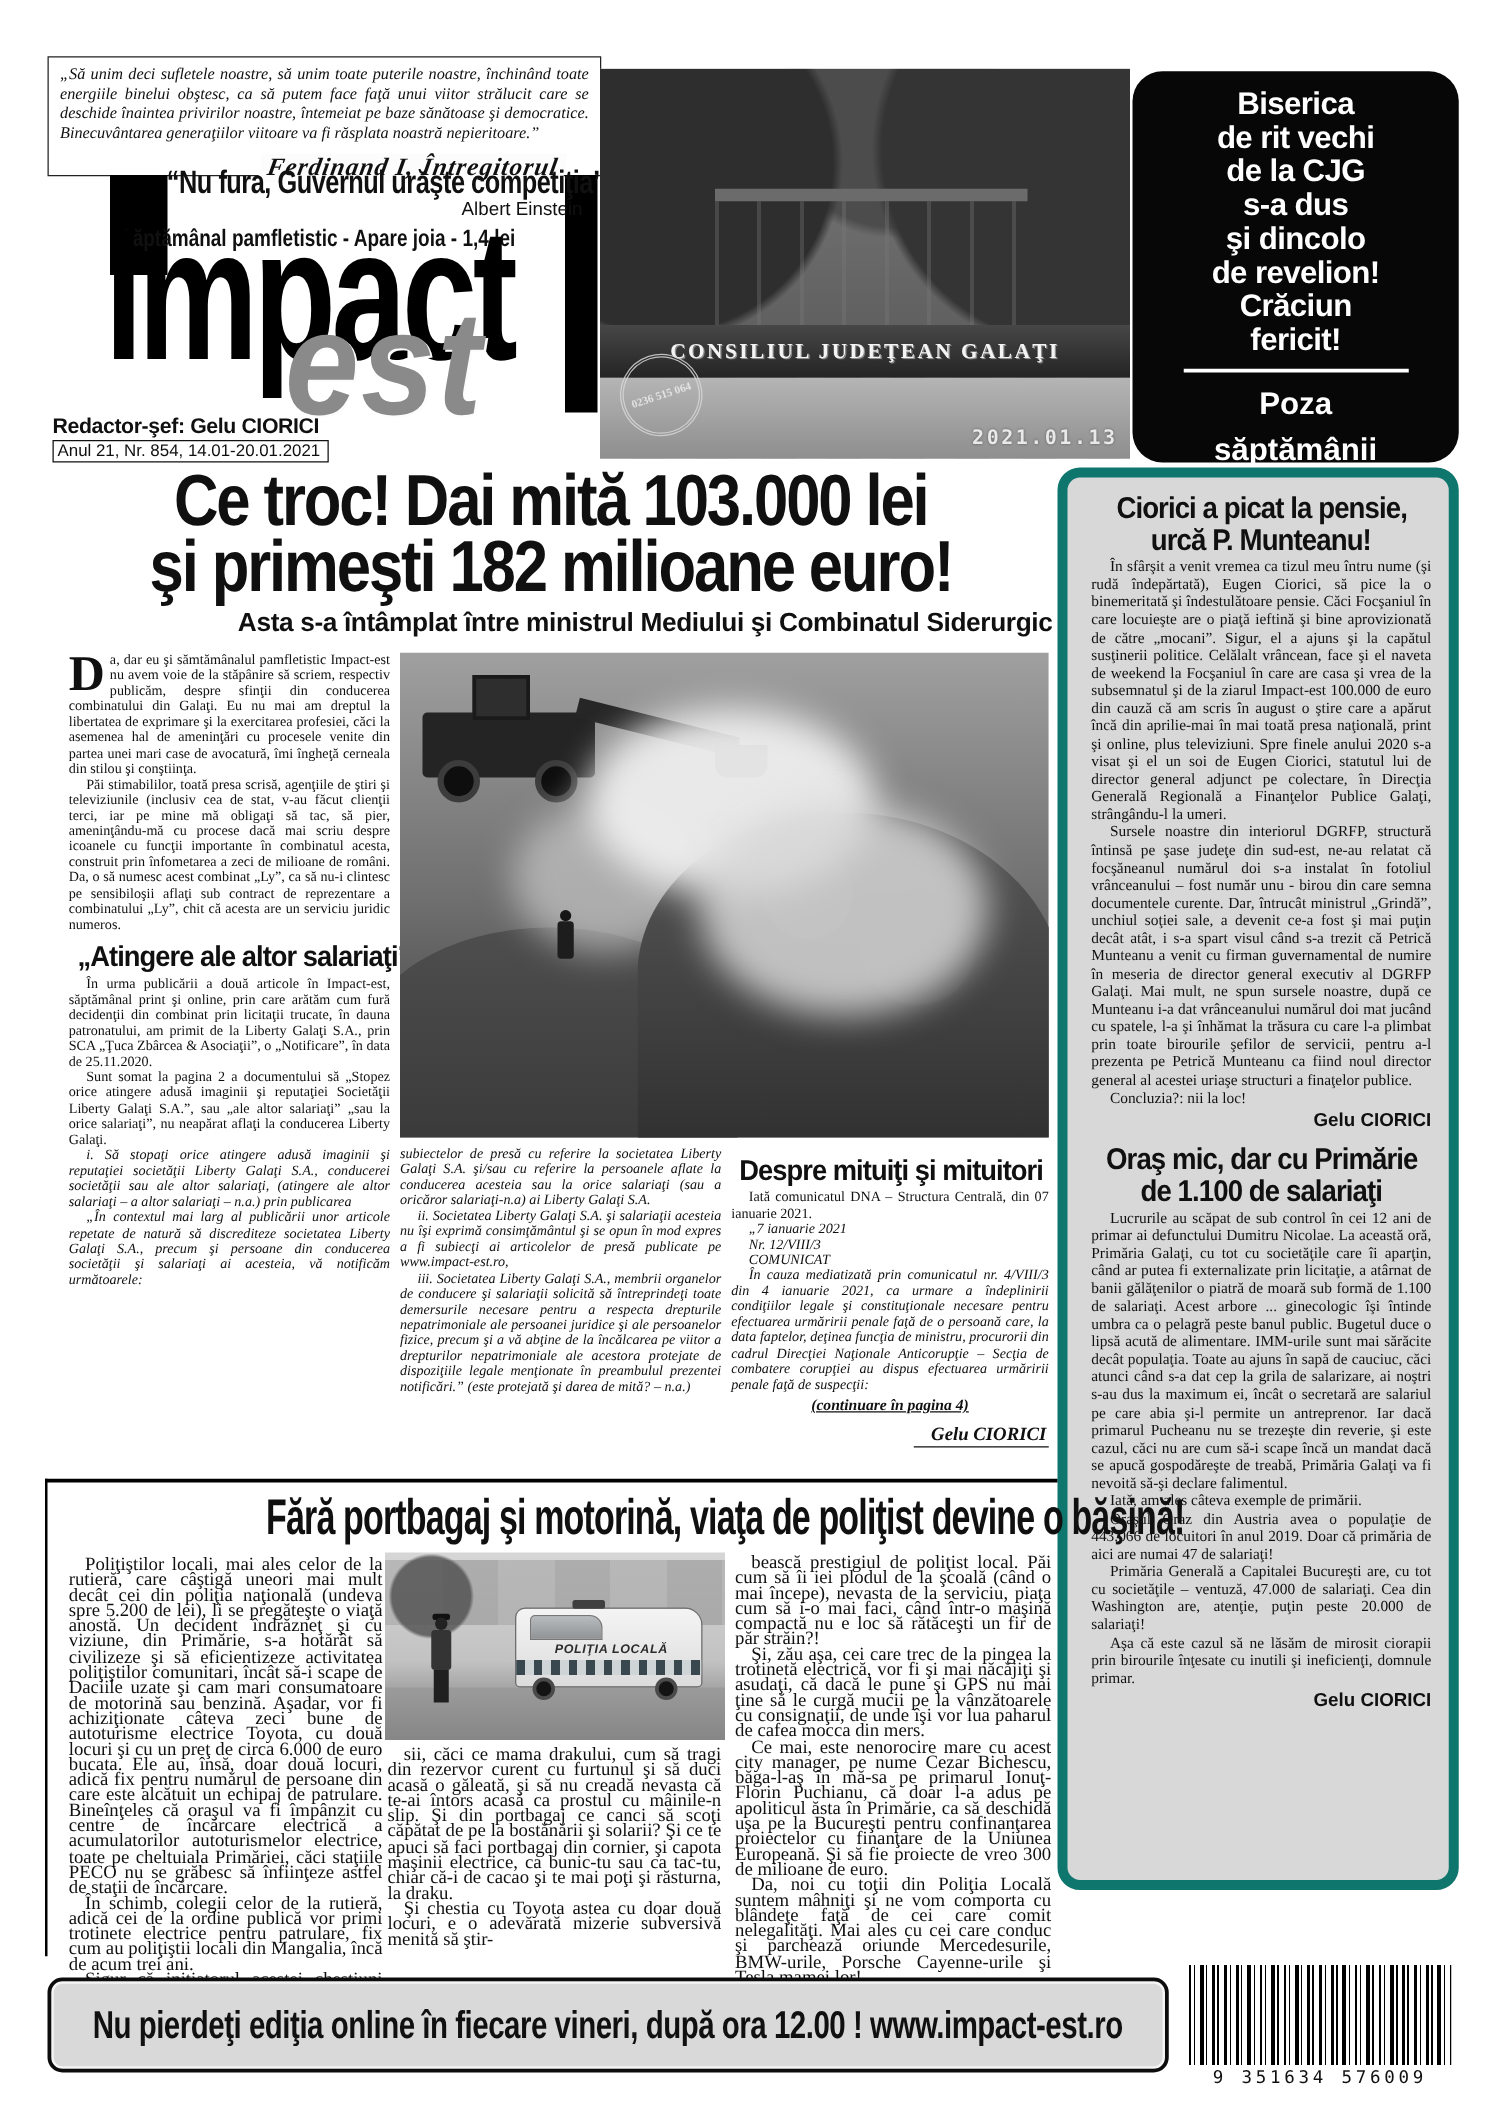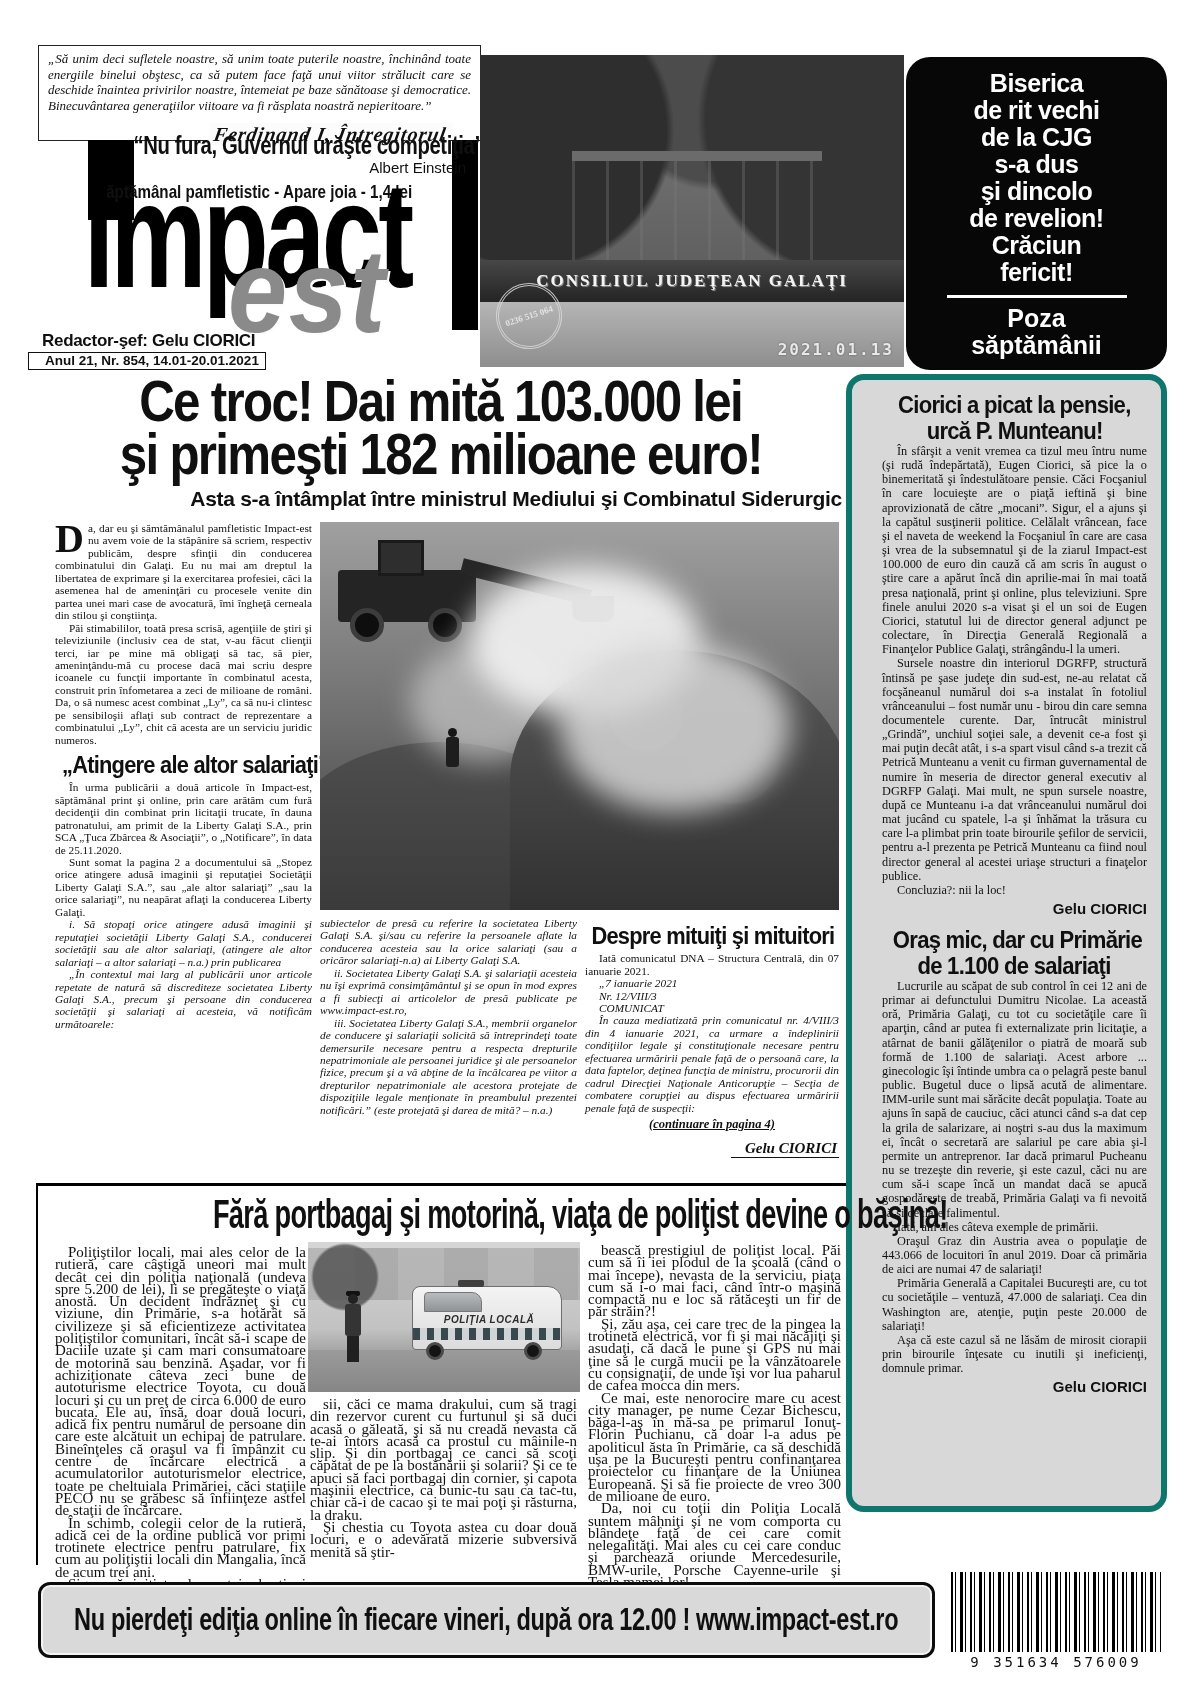--- a/index.html
+++ b/index.html
@@ -17,21 +17,21 @@
   .quote-sign{position:absolute;right:28px;bottom:-6px;font-style:italic;font-weight:bold;
               font-size:20px;transform:skewX(-10deg);background:#fcfcfc;padding:0 6px;letter-spacing:1px}
   .motto{left:84px;top:130px;width:392px;text-align:center;font-weight:bold;font-size:26px;letter-spacing:-0.5px}
   .motto-author{left:250px;top:159px;width:216px;text-align:right;font-size:15px}
   .tagline{left:96px;top:181px;font-weight:bold;font-size:19px}
   .logo-bar{background:#000}
   .logo-main{left:84px;top:160px;font-weight:bold;font-size:150px;line-height:1;letter-spacing:-5px;color:#000}
   .logo-accent{left:228px;top:232px;font-weight:bold;font-style:italic;font-size:118px;line-height:1;
                color:#8a8a8a;letter-spacing:2px;text-shadow:2px 2px 0 #fcfcfc}
   .editor{left:42px;top:331px;font-weight:bold;font-size:17px;letter-spacing:-0.3px}
-  .issue-box{left:28px;top:352px;border:1.5px solid #111;padding:0 6px 1px 16px;font-weight:bold;font-size:13.5px}
+  .issue-box{left:42px;top:352px;border:1.5px solid #111;padding:0 6px 1px 3px;font-weight:normal;font-size:13.5px}
 
   
   .top-photo{left:480px;top:55px;width:424px;height:312px;overflow:hidden;background:linear-gradient(#c4c4c4,#dadada 55%,#bdbdbd)}
   .tp-trees{left:0;top:0;width:424px;height:215px;
      background:
        radial-gradient(circle at 12% 35%, #2e2e2e 0 34%, rgba(0,0,0,0) 36%),
        radial-gradient(circle at 90% 30%, #343434 0 38%, rgba(0,0,0,0) 40%),
        radial-gradient(circle at 55% 18%, #4c4c4c 0 30%, rgba(0,0,0,0) 33%),
        linear-gradient(#7d7d7d,#5f5f5f)}
   .tp-building{left:92px;top:96px;width:250px;height:122px;background:linear-gradient(#f2f2f2,#dedede);
@@ -49,21 +49,21 @@
      display:flex;align-items:center;justify-content:center;transform:rotate(-18deg);opacity:.85}
   .tp-stamp span{font-size:9px;color:#ececec;font-weight:bold}
   .tp-date{right:10px;bottom:8px;font-family:"DejaVu Sans Mono",monospace;font-weight:bold;
      font-size:16px;color:#e9e9e9;letter-spacing:2px;text-shadow:0 0 2px #555}
 
   
   .week-box{left:906px;top:57px;width:261px;height:313px;background:#070707;border-radius:24px;
      padding-top:13px;text-align:center}
   .week-box .wl{color:#fff;font-weight:bold;font-size:25px;line-height:27px;letter-spacing:-0.5px}
   .week-divider{width:180px;height:3px;background:#fff;margin:9px auto 7px auto}
-  .week-label{color:#fff;font-weight:bold;font-size:25px;line-height:27px;width:170px;margin:0 auto}
+  .week-label{color:#fff;font-weight:bold;font-size:25px;line-height:37px;width:170px;margin:0 auto}
 
   
   .main-headline{left:40px;top:374px;width:802px;text-align:center;font-weight:bold;
      font-size:58px;line-height:53px;letter-spacing:-2px}
   .main-subhead{left:40px;top:487px;width:802px;text-align:right;font-weight:bold;font-size:21px;letter-spacing:-0.3px}
 
   
   .btxt p{font-size:11.3px;line-height:12.45px;text-align:justify;text-indent:14px}
   .btxt p.np{text-indent:0}
   .btxt p.it{font-style:italic}
@@ -96,22 +96,22 @@
   .mp-mound2{left:-30px;top:220px;width:300px;height:190px;border-radius:50% 50% 0 0;
      background:linear-gradient(#4e4e4e,#383838)}
   .mp-smoke{border-radius:50%;filter:blur(14px)}
   .mp-s1{left:150px;top:44px;width:230px;height:150px;background:rgba(238,238,238,.95)}
   .mp-s2{left:240px;top:120px;width:230px;height:170px;background:rgba(214,214,214,.85)}
   .mp-s3{left:90px;top:120px;width:150px;height:120px;background:rgba(200,200,200,.7)}
   .mp-person-h{left:128px;top:206px;width:9px;height:9px;background:#161616;border-radius:50%}
   .mp-person-b{left:126px;top:215px;width:13px;height:30px;background:#1d1d1d;border-radius:3px}
 
   
-  .sidebar{left:846px;top:374px;width:321px;height:1138px;background:#d8d8d8;border:6px solid #0f766e;
-     border-radius:18px;padding:12px 14px 10px 30px}
+  .sidebar{left:846px;top:374px;width:321px;height:1138px;background:#d8d8d8;border:8px solid #0f766e;
+     border-radius:18px;padding:12px 14px 10px 19px}
   .sb-title{font-family:"Liberation Sans",sans-serif;font-weight:bold;font-size:24px;line-height:26px;
      text-align:center;letter-spacing:-0.8px}
   .sidebar p{font-size:12.3px;line-height:14.15px;text-align:justify;text-indent:15px;margin:0}
   .sb-sig{text-align:right;font-family:"Liberation Sans",sans-serif;font-weight:bold;font-size:15px;margin-top:3px}
   .sb-gap{height:10px}
 
   
   .rule-h{left:36px;top:1183px;width:810px;height:3px;background:#000}
   .rule-v{left:36px;top:1183px;width:2px;height:382px;background:#000}
   .bottom-headline{left:40px;top:1192px;width:802px;text-align:center;font-weight:bold;

